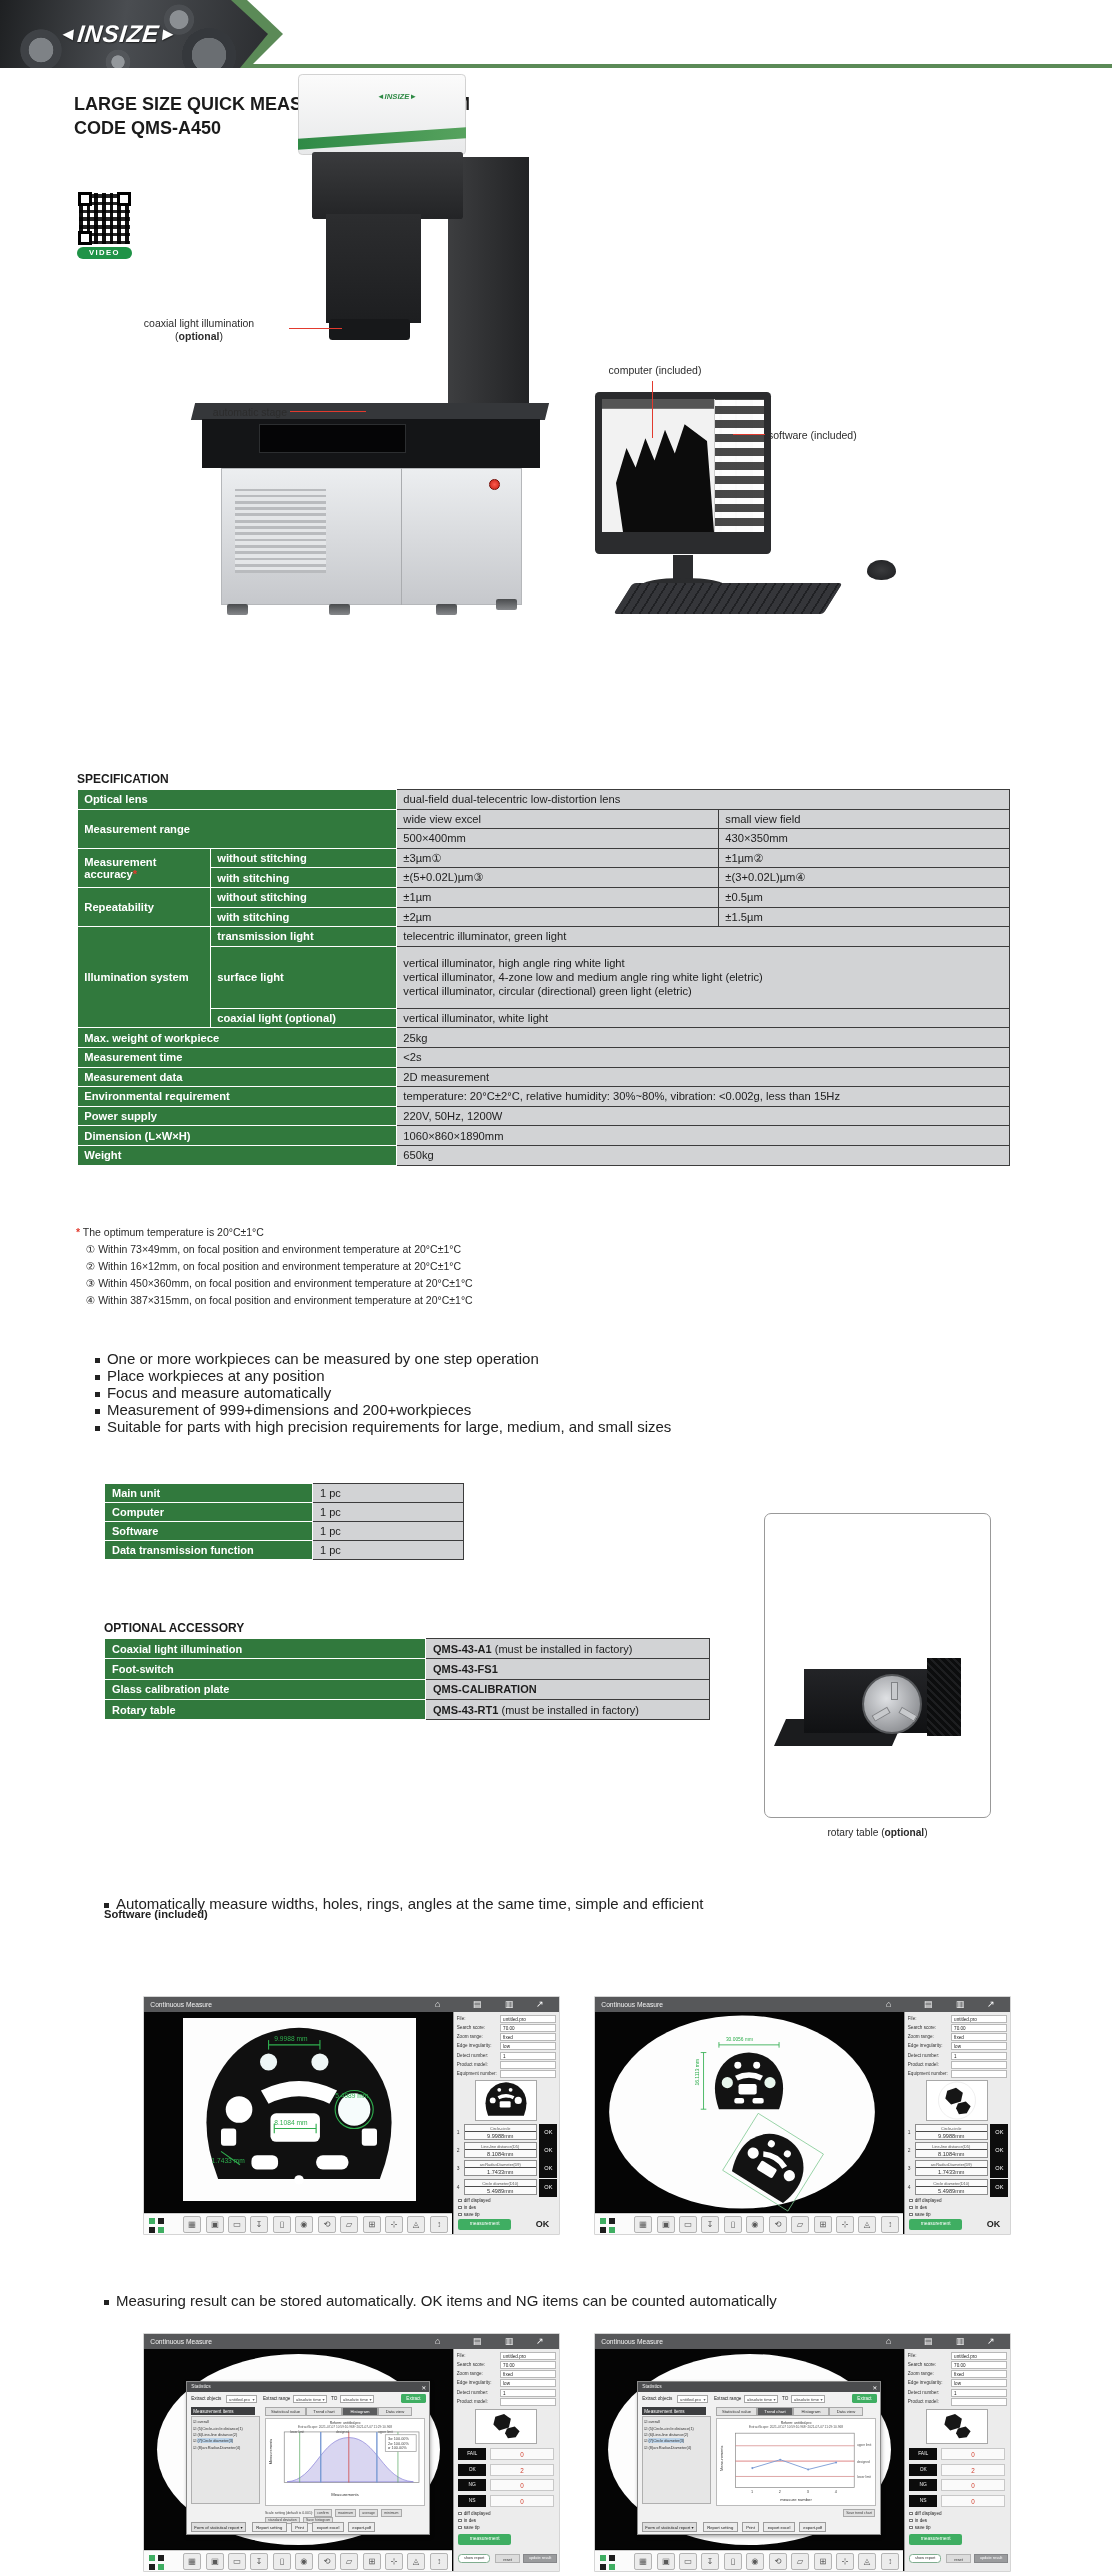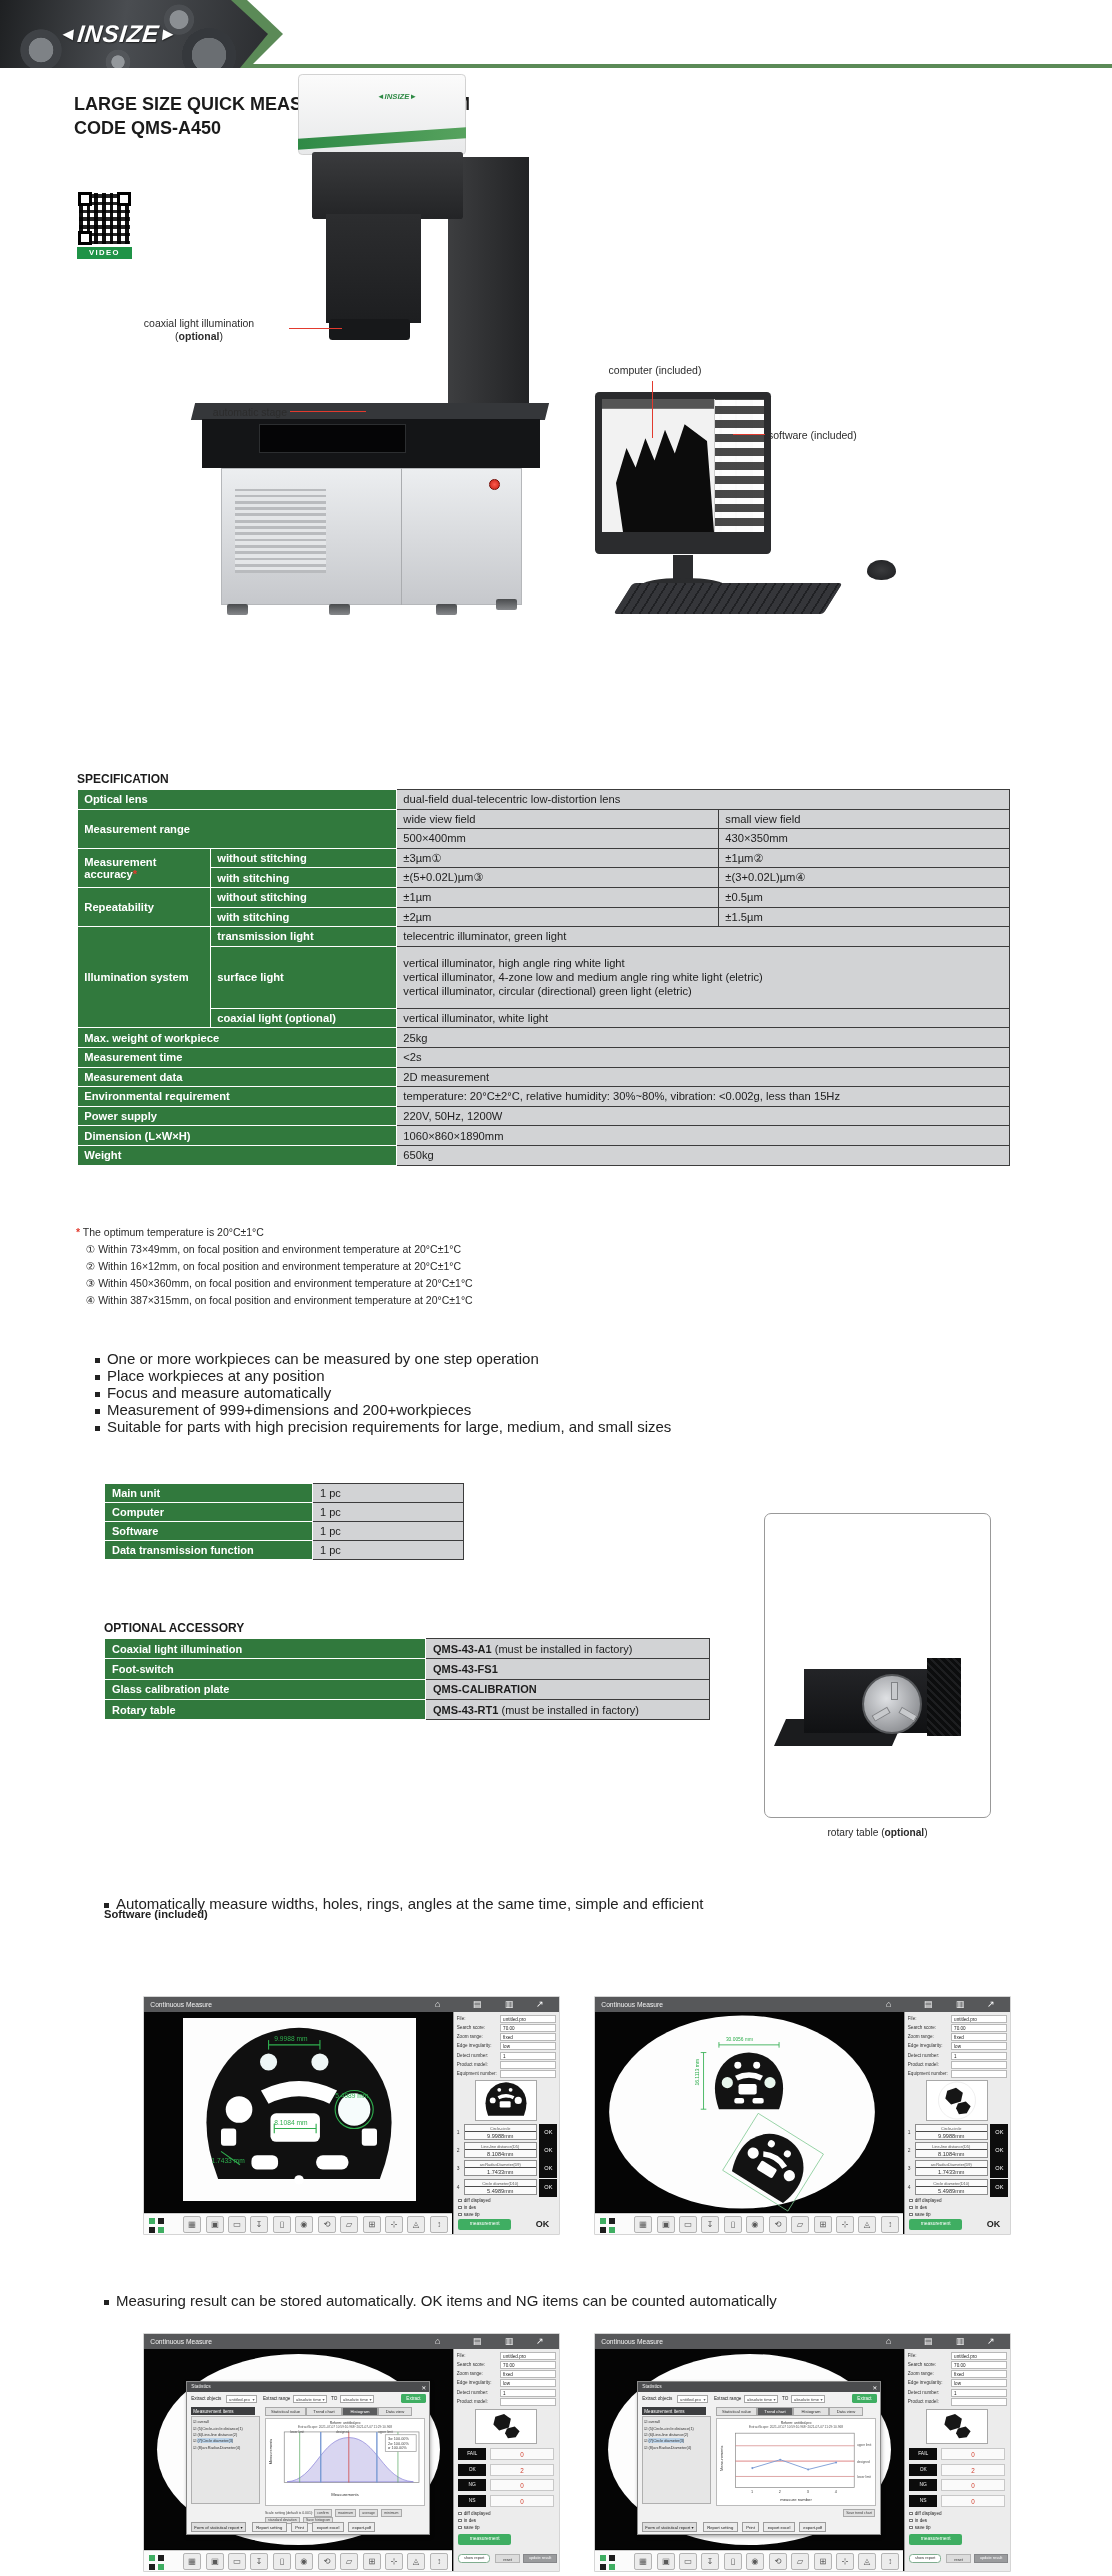--- a/index.html
+++ b/index.html
@@ -24,21 +24,21 @@
   .logo .arr { font-size:18px; vertical-align:2.1px; }
 
   .title { left:74px; top:92px; font-size:18px; font-weight:bold; color:#1b1b1b; line-height:24px; }
 
   
   .qr { left:77px; top:191px; width:55px; height:55px; border:2.1px solid #fff; background:
       repeating-linear-gradient(0deg,rgba(0,0,0,.85) 0 3.5px,transparent 3.5px 7.7px),
       repeating-linear-gradient(90deg,#111 0 3.5px,#fff 3.5px 7.7px); }
   .qr-f { position:absolute; width:14px; height:14px; border:3.5px solid #000; background:#fff; }
   .video { left:77px; top:247px; width:55px; height:12px; background:#1f9347; color:#fff;
-    font-size:7.7px; font-weight:bold; text-align:center; line-height:12px; letter-spacing:1.4px; }
+    font-size:7.7px; font-weight:bold; text-align:center; line-height:12px; letter-spacing:1.4px;border-radius:6px; }
 
   
   .machine { left:154px; top:74px; width:392px; height:539px; }
   .m-headw { position:absolute; left:144px; top:0; width:168px; height:81px; background:linear-gradient(180deg,#fbfbfb,#e8e9ea); border:0.7px solid #d2d2d2; border-radius:4.2px; }
   .m-green { position:absolute; left:144px; top:59px; width:168px; height:10.5px; background:linear-gradient(90deg,#2f8a46,#57a25e); transform:skewY(-4deg); }
   .m-logo { position:absolute; left:223px; top:18px; color:#2f8a46; font-size:7.7px; font-weight:bold; font-style:italic; }
   .m-headd { position:absolute; left:158px; top:78px; width:151px; height:67px; background:linear-gradient(180deg,#3a3b3d,#232426); border-radius:2.8px; }
   .m-lens { position:absolute; left:172px; top:140px; width:95px; height:109px; background:linear-gradient(180deg,#2c2d2f,#1d1e20); }
   .m-ring { position:absolute; left:175px; top:245px; width:81px; height:21px; background:#17181a; border-radius:3.5px; }
   .m-col { position:absolute; left:294px; top:83px; width:81px; height:263px; background:linear-gradient(90deg,#3d3e40,#222325); }
@@ -237,21 +237,21 @@
       <col style="width:322px">
       <col style="width:291px">
     </colgroup>
   <tbody>
       <tr class="r">
     <td class="g" colspan="2">Optical lens</td>
     <td class="v" colspan="2">dual-field dual-telecentric low-distortion lens</td>
   </tr>
   <tr class="r">
     <td class="g" colspan="2" rowspan="2">Measurement range</td>
-    <td class="v">wide view field</td>
+    <td class="v">wide view excel</td>
     <td class="v">small view field</td>
   </tr>
   <tr class="r">
     <td class="v">500×400mm</td>
     <td class="v">430×350mm</td>
   </tr>
   <tr class="r">
     <td class="g" rowspan="2"><span>Measurement accuracy</span><span class="star">*</span></td>
     <td class="g">without stitching</td>
     <td class="v">±3µm①</td>

